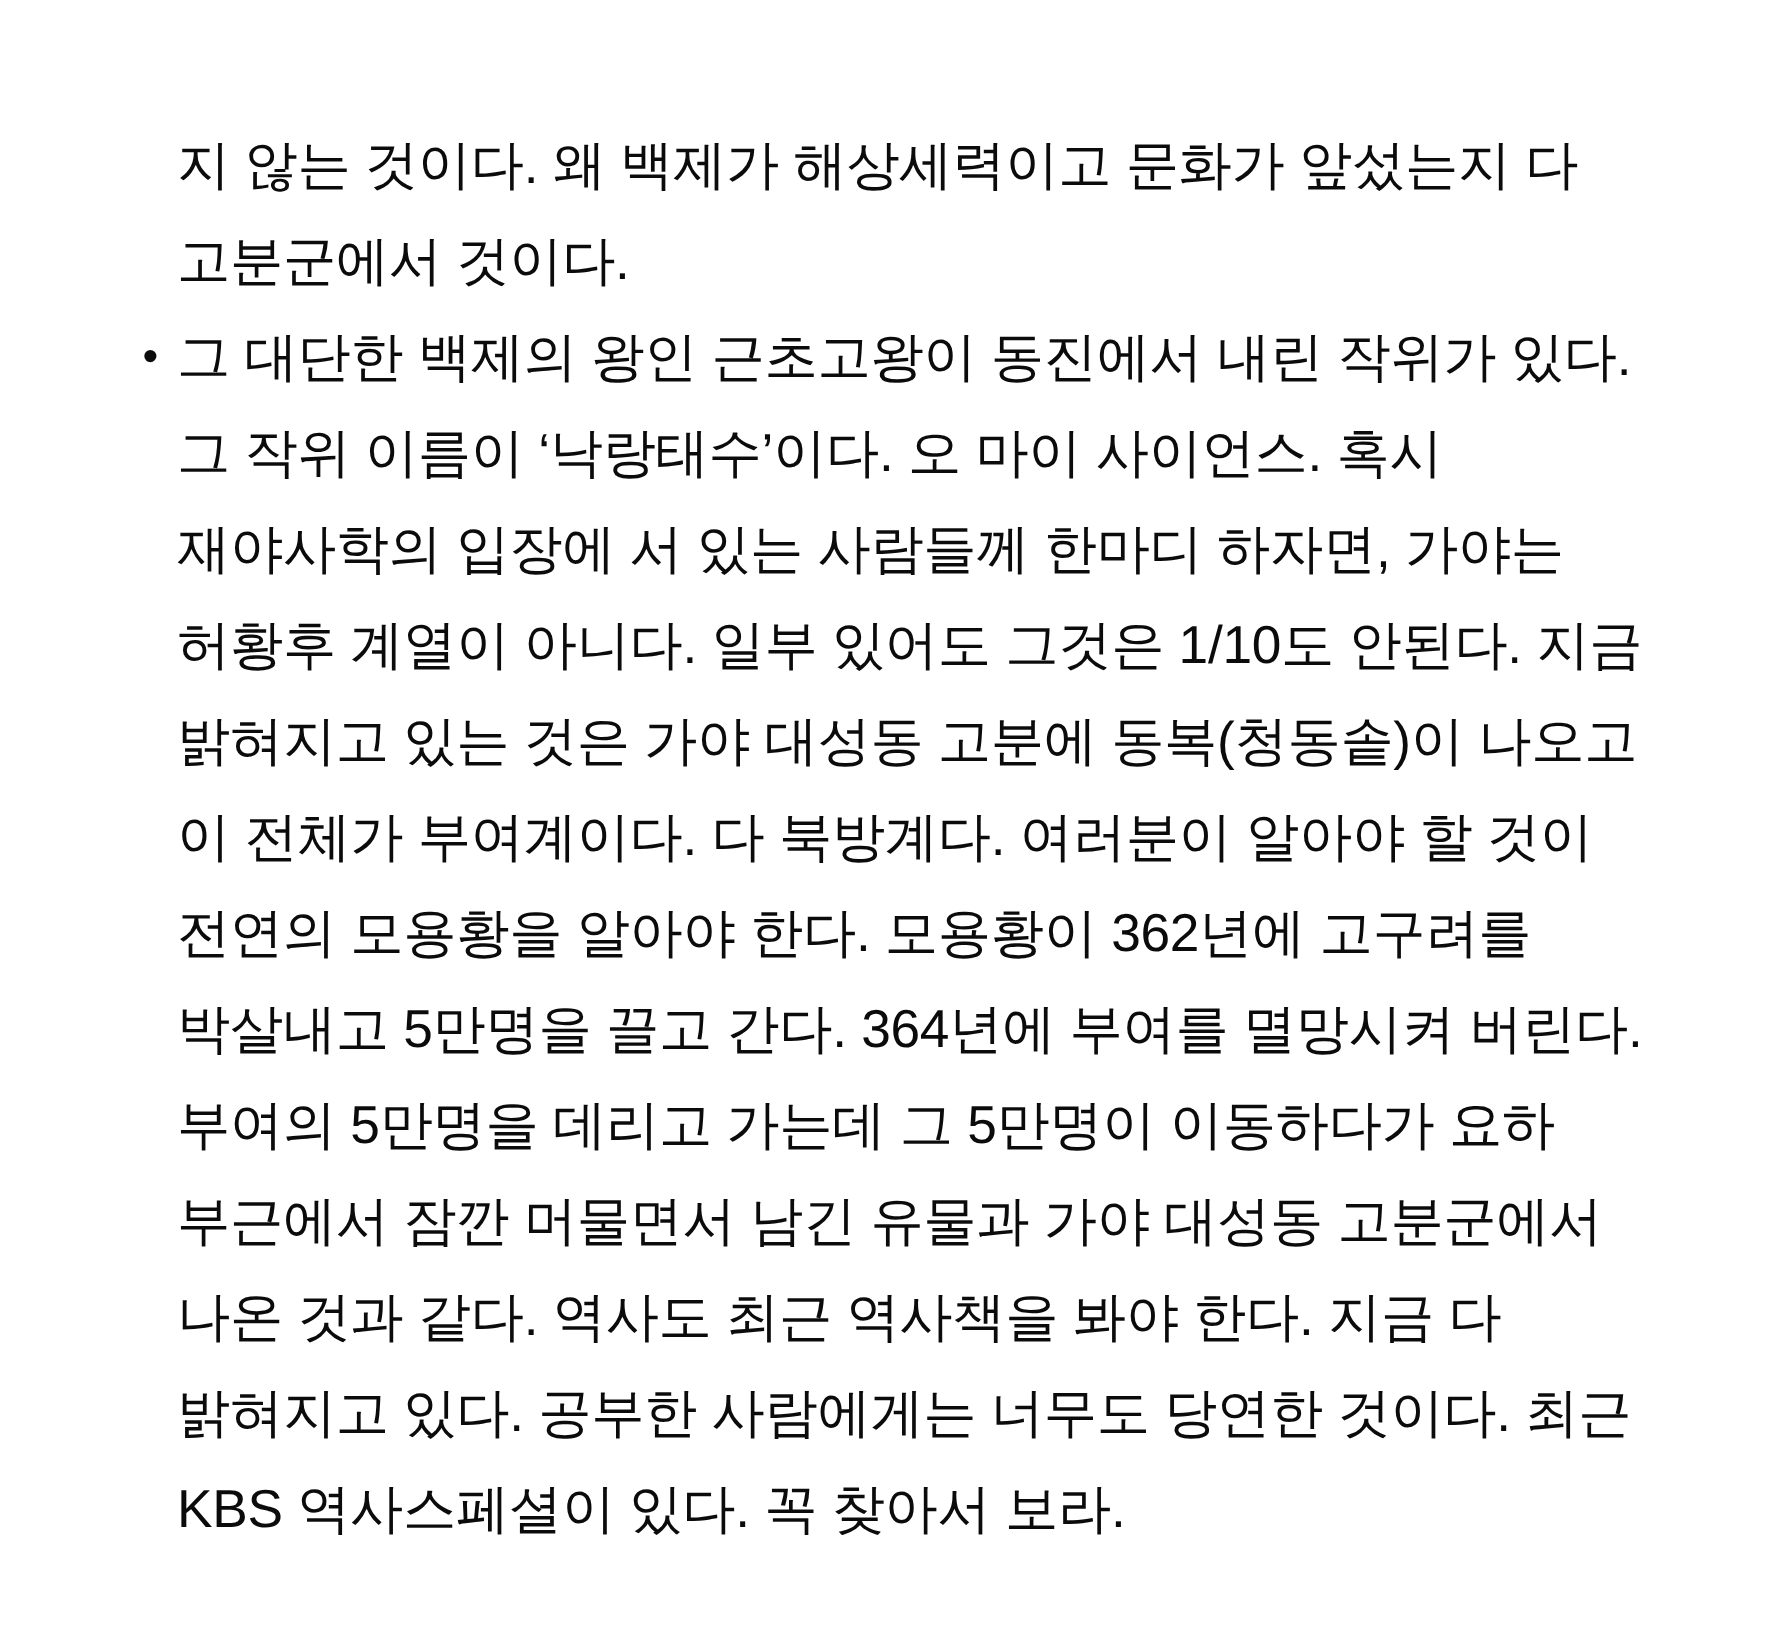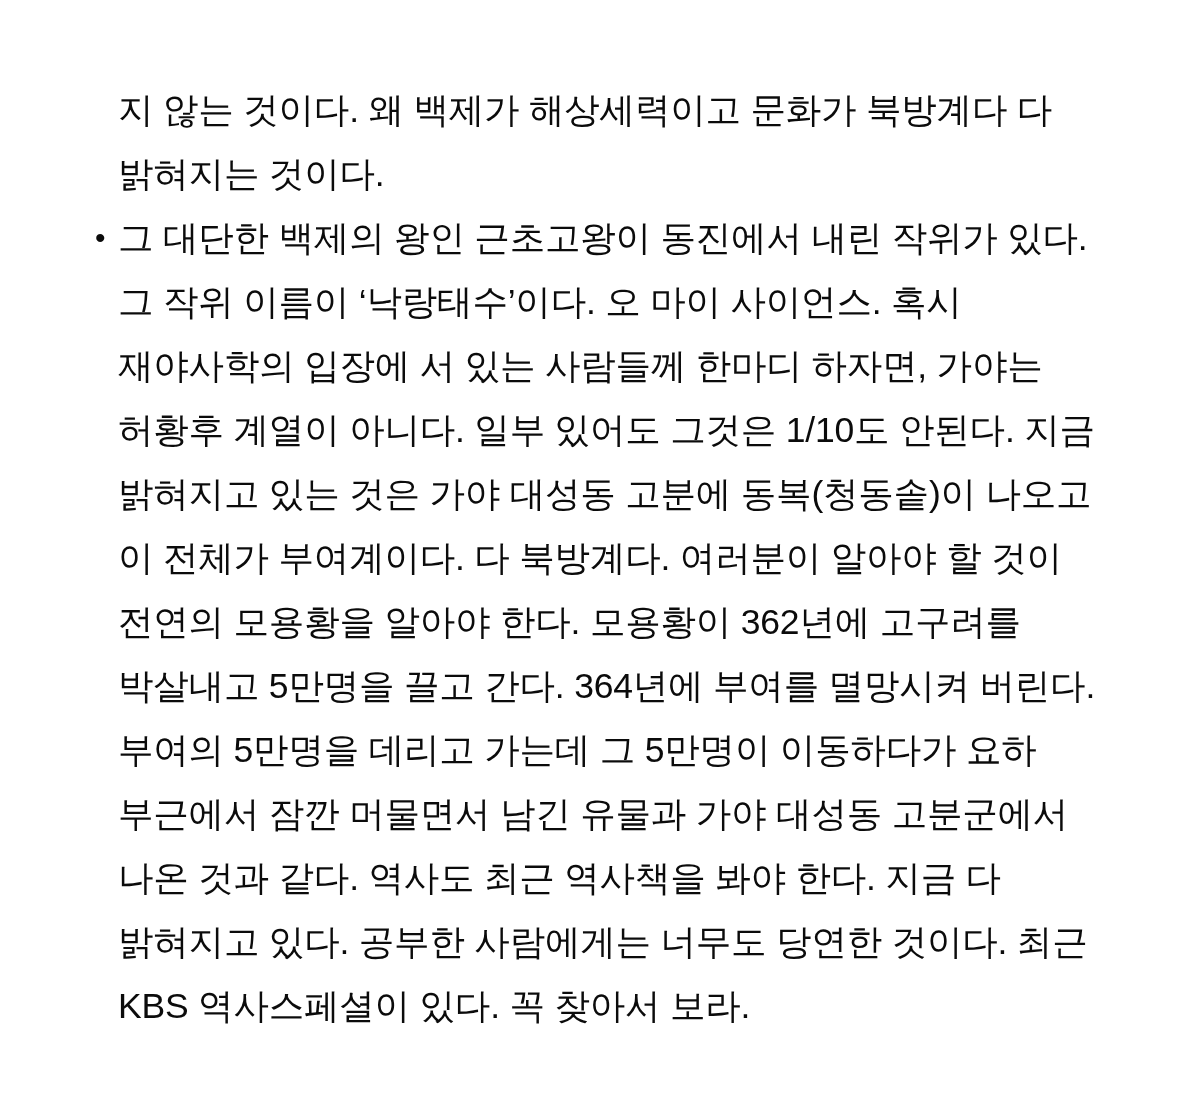--- a/index.html
+++ b/index.html
@@ -53,21 +53,21 @@
     display: block;
   }
 </style>
 </head>
 <body>
 
 <div class="page">
   <div class="text-block">
 
     <div class="para no-bullet">
-      <span class="body">지 않는 것이다. 왜 백제가 해상세력이고 문화가 북방계다 다 밝혀지는 것이다.</span>
+      <span class="body">지 않는 것이다. 왜 백제가 해상세력이고 문화가 앞섰는지 다 고분군에서 것이다.</span>
     </div>
 
     <div class="para bulleted">
       <span class="bullet">•</span>
       <span class="body">그 대단한 백제의 왕인 근초고왕이 동진에서 내린 작위가 있다. 그 작위 이름이 ‘낙랑태수’이다. 오 마이 사이언스. 혹시 재야사학의 입장에 서 있는 사람들께 한마디 하자면, 가야는 허황후 계열이 아니다. 일부 있어도 그것은 1/10도 안된다. 지금 밝혀지고 있는 것은 가야 대성동 고분에 동복(청동솥)이 나오고 이 전체가 부여계이다. 다 북방계다. 여러분이 알아야 할 것이 전연의 모용황을 알아야 한다. 모용황이 362년에 고구려를 박살내고 5만명을 끌고 간다. 364년에 부여를 멸망시켜 버린다. 부여의 5만명을 데리고 가는데 그 5만명이 이동하다가 요하 부근에서 잠깐 머물면서 남긴 유물과 가야 대성동 고분군에서 나온 것과 같다. 역사도 최근 역사책을 봐야 한다. 지금 다 밝혀지고 있다. 공부한 사람에게는 너무도 당연한 것이다. 최근 KBS 역사스페셜이 있다.  꼭 찾아서 보라.</span>
     </div>
 
   </div>
 </div>
 

